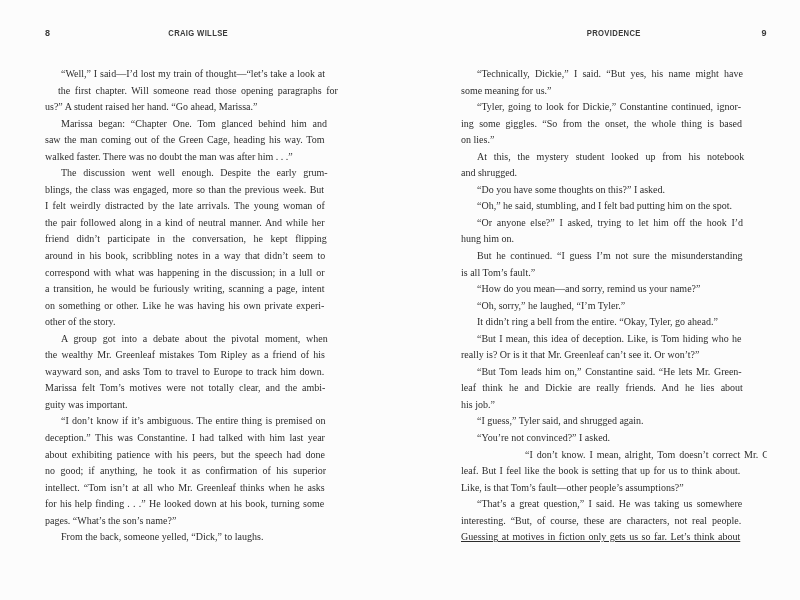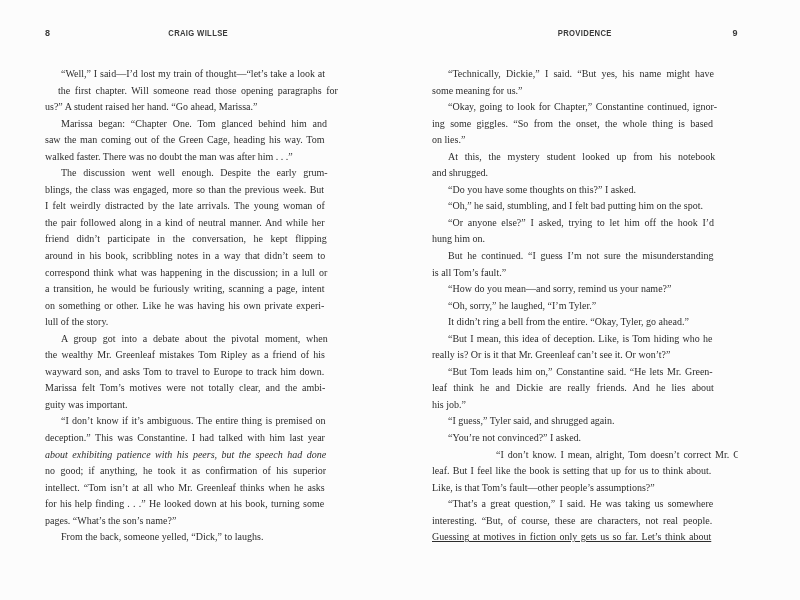--- a/index.html
+++ b/index.html
@@ -8,21 +8,21 @@
     height: 600px;
     background: #fcfcfc;
     position: relative;
     overflow: hidden;
     font-family: "Liberation Serif", serif;
     color: #2d2d2d;
   }
   .spread { position: absolute; inset: 0; }
   .page { position: absolute; top: 28px; width: 306px; }
   .page.left  { left: 45px; }
-  .page.right { left: 432px; }
+  .page.right { left: 461px; }
   .pagehead {
     position: relative;
     height: 12px;
     text-align: center;
     font-family: "Liberation Sans", sans-serif;
     font-weight: bold;
     font-size: 9px;
     letter-spacing: 0.4px;
     color: #3a3a3a;
     white-space: nowrap;
@@ -65,36 +65,36 @@
           <div class="line"><span style="word-spacing: 1.15104px;">saw the man coming out of the Green Cage, heading his way. Tom</span></div>
           <div class="line end"><span>walked faster. There was no doubt the man was after him . . .”</span></div>
         </div>
         <div class="paragraph">
           <div class="line first"><span style="word-spacing: 4.21094px;">The discussion went well enough. Despite the early grum-</span></div>
           <div class="line"><span style="word-spacing: 0.934659px;">blings, the class was engaged, more so than the previous week. But</span></div>
           <div class="line"><span style="word-spacing: 1.73295px;">I felt weirdly distracted by the late arrivals. The young woman of</span></div>
           <div class="line"><span style="word-spacing: 1.1888px;">the pair followed along in a kind of neutral manner. And while her</span></div>
           <div class="line"><span style="word-spacing: 5.01758px;">friend didn’t participate in the conversation, he kept flipping</span></div>
           <div class="line"><span style="word-spacing: 1.96615px;">around in his book, scribbling notes in a way that didn’t seem to</span></div>
-          <div class="line"><span style="word-spacing: 1.34943px;">correspond think what was happening in the discussion; in a lull or</span></div>
+          <div class="line"><span style="word-spacing: 1.34943px;">correspond with what was happening in the discussion; in a lull or</span></div>
           <div class="line"><span style="word-spacing: 1.425px;">a transition, he would be furiously writing, scanning a page, intent</span></div>
           <div class="line"><span style="word-spacing: 1.26847px;">on something or other. Like he was having his own private experi-</span></div>
-          <div class="line end"><span>lull of the story.</span></div>
+          <div class="line end"><span>other of the story.</span></div>
         </div>
         <div class="paragraph">
           <div class="line first"><span style="word-spacing: 3.36875px;">A group got into a debate about the pivotal moment, when</span></div>
           <div class="line"><span style="word-spacing: 1.69034px;">the wealthy Mr. Greenleaf mistakes Tom Ripley as a friend of his</span></div>
           <div class="line"><span style="word-spacing: 0.9375px;">wayward son, and asks Tom to travel to Europe to track him down.</span></div>
           <div class="line"><span style="word-spacing: 2.48438px;">Marissa felt Tom’s motives were not totally clear, and the ambi-</span></div>
           <div class="line end"><span>guity was important.</span></div>
         </div>
         <div class="paragraph">
           <div class="line first"><span style="word-spacing: 0.848011px;">“I don’t know if it’s ambiguous. The entire thing is premised on</span></div>
           <div class="line"><span style="word-spacing: 1.90469px;">deception.” This was Constantine. I had talked with him last year</span></div>
-          <div class="line"><span style="word-spacing: 1.97656px; font-style: italic;">about exhibiting patience with his peers, but the speech had done</span></div>
+          <div class="line"><span style="word-spacing: 1.97656px;">about exhibiting patience with his peers, but the speech had done</span></div>
           <div class="line"><span style="word-spacing: 2.87642px; margin-top: 20px;">no good; if anything, he took it as confirmation of his superior</span></div>
           <div class="line"><span style="word-spacing: 1.49574px;">intellect. “Tom isn’t at all who Mr. Greenleaf thinks when he asks</span></div>
           <div class="line"><span style="word-spacing: 0.732143px;">for his help finding . . .” He looked down at his book, turning some</span></div>
           <div class="line end"><span>pages. “What’s the son’s name?”</span></div>
         </div>
         <div class="paragraph">
           <div class="line first end"><span>From the back, someone yelled, “Dick,” to laughs.</span></div>
         </div>
       </div>
   </div>
@@ -103,21 +103,21 @@
     <div class="pagehead">
       <span class="runhead">PROVIDENCE</span>
       <span class="pagenum">9</span>
     </div>
     <div class="pagebody" id="right-body">
         <div class="paragraph">
           <div class="line first"><span style="word-spacing: 2.75694px;">“Technically, Dickie,” I said. “But yes, his name might have</span></div>
           <div class="line end"><span>some meaning for us.”</span></div>
         </div>
         <div class="paragraph">
-          <div class="line first"><span style="word-spacing: 1.11914px;">“Okay, going to look for Chapter,” Constantine continued, ignor-</span></div>
+          <div class="line first"><span style="word-spacing: 1.11914px;">“Tyler, going to look for Dickie,” Constantine continued, ignor-</span></div>
           <div class="line"><span style="word-spacing: 2.84943px;">ing some giggles. “So from the onset, the whole thing is based</span></div>
           <div class="line end"><span>on lies.”</span></div>
         </div>
         <div class="paragraph">
           <div class="line first"><span style="word-spacing: 4.31597px;">At this, the mystery student looked up from his notebook</span></div>
           <div class="line end"><span>and shrugged.</span></div>
         </div>
         <div class="paragraph">
           <div class="line first end"><span>“Do you have some thoughts on this?” I asked.</span></div>
         </div>

